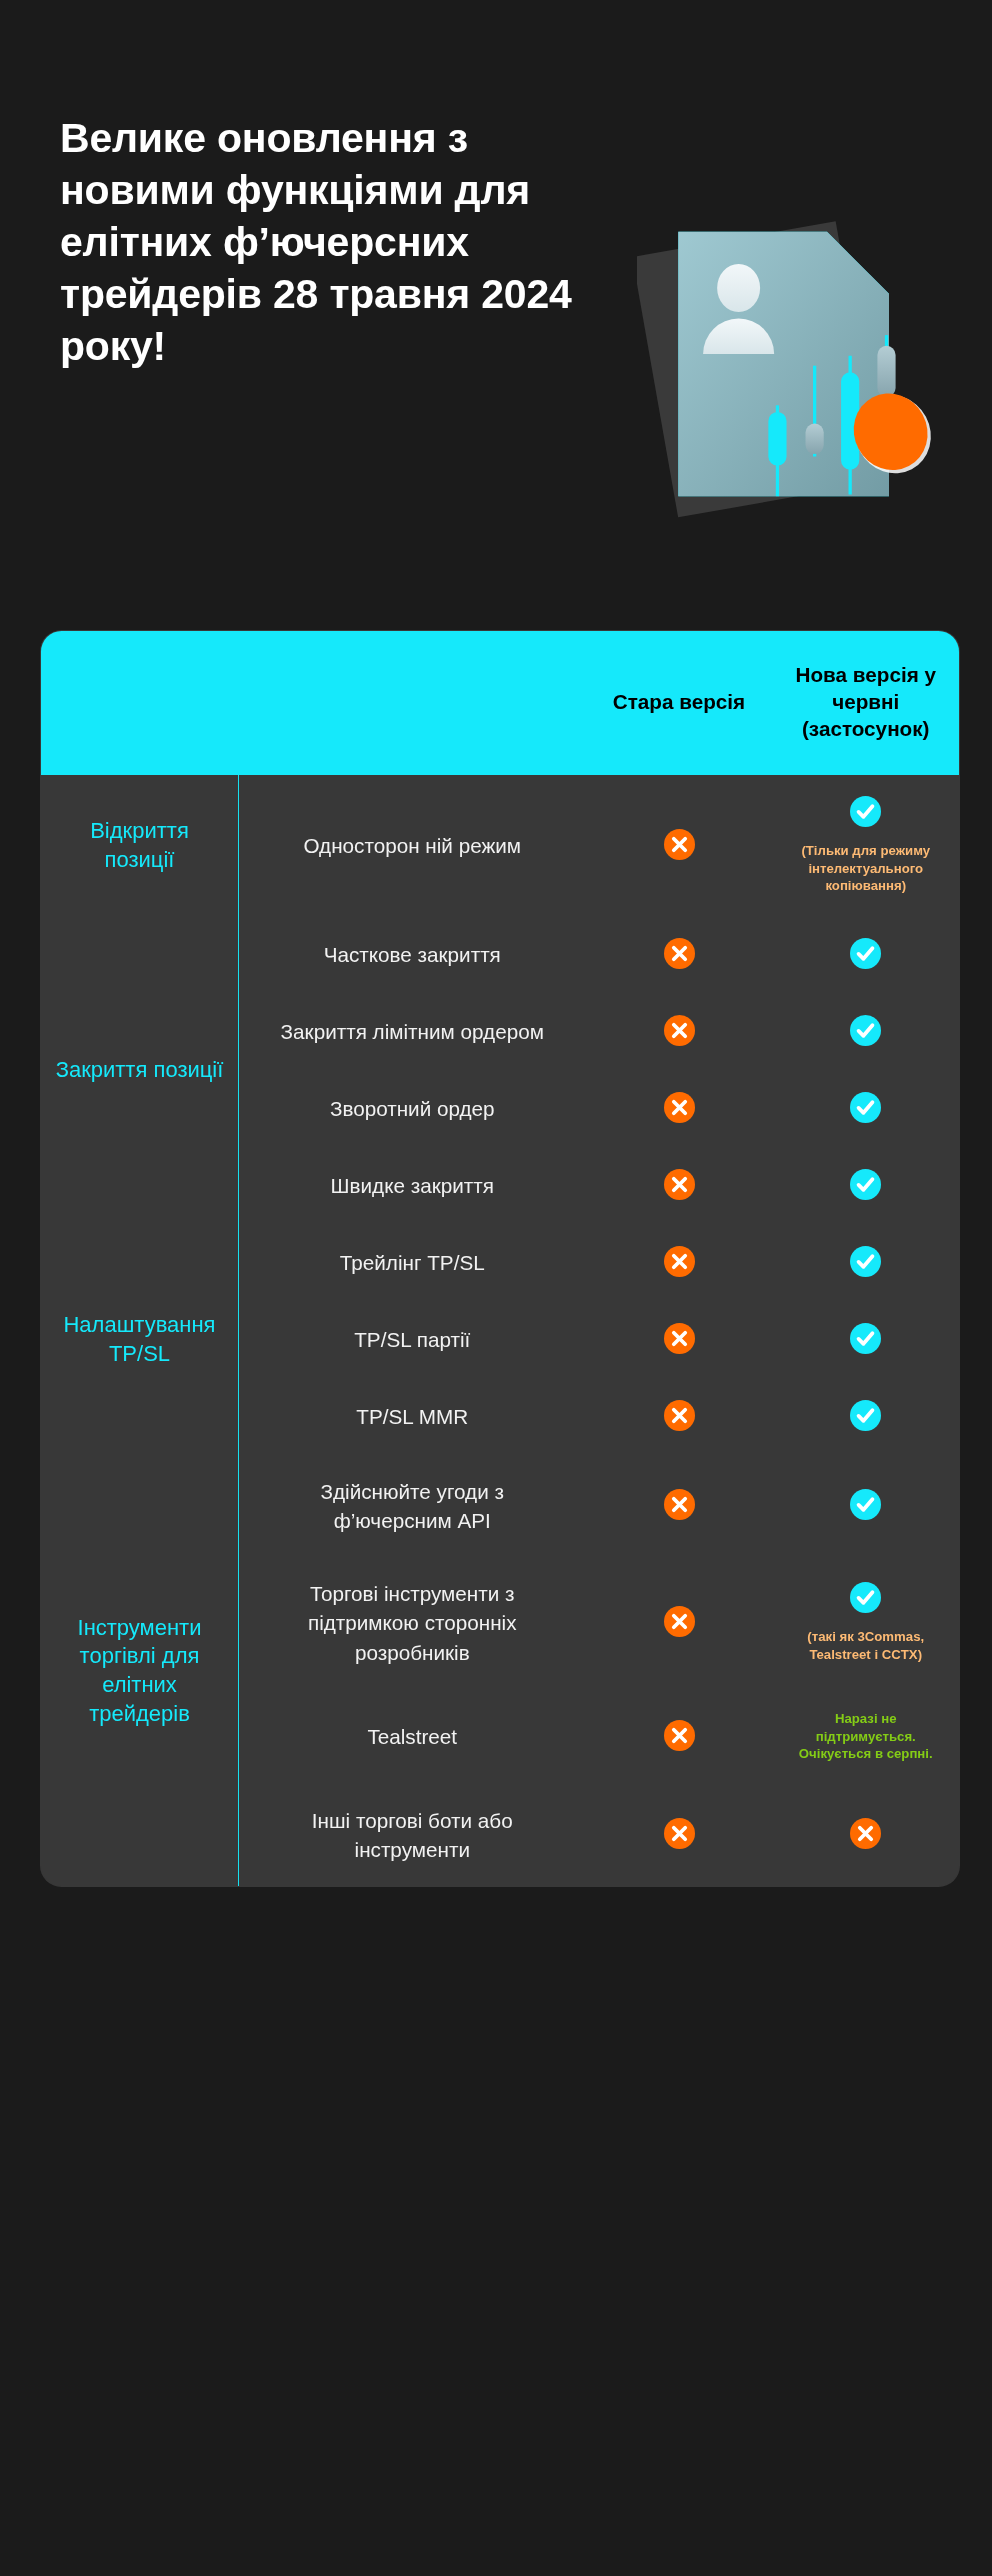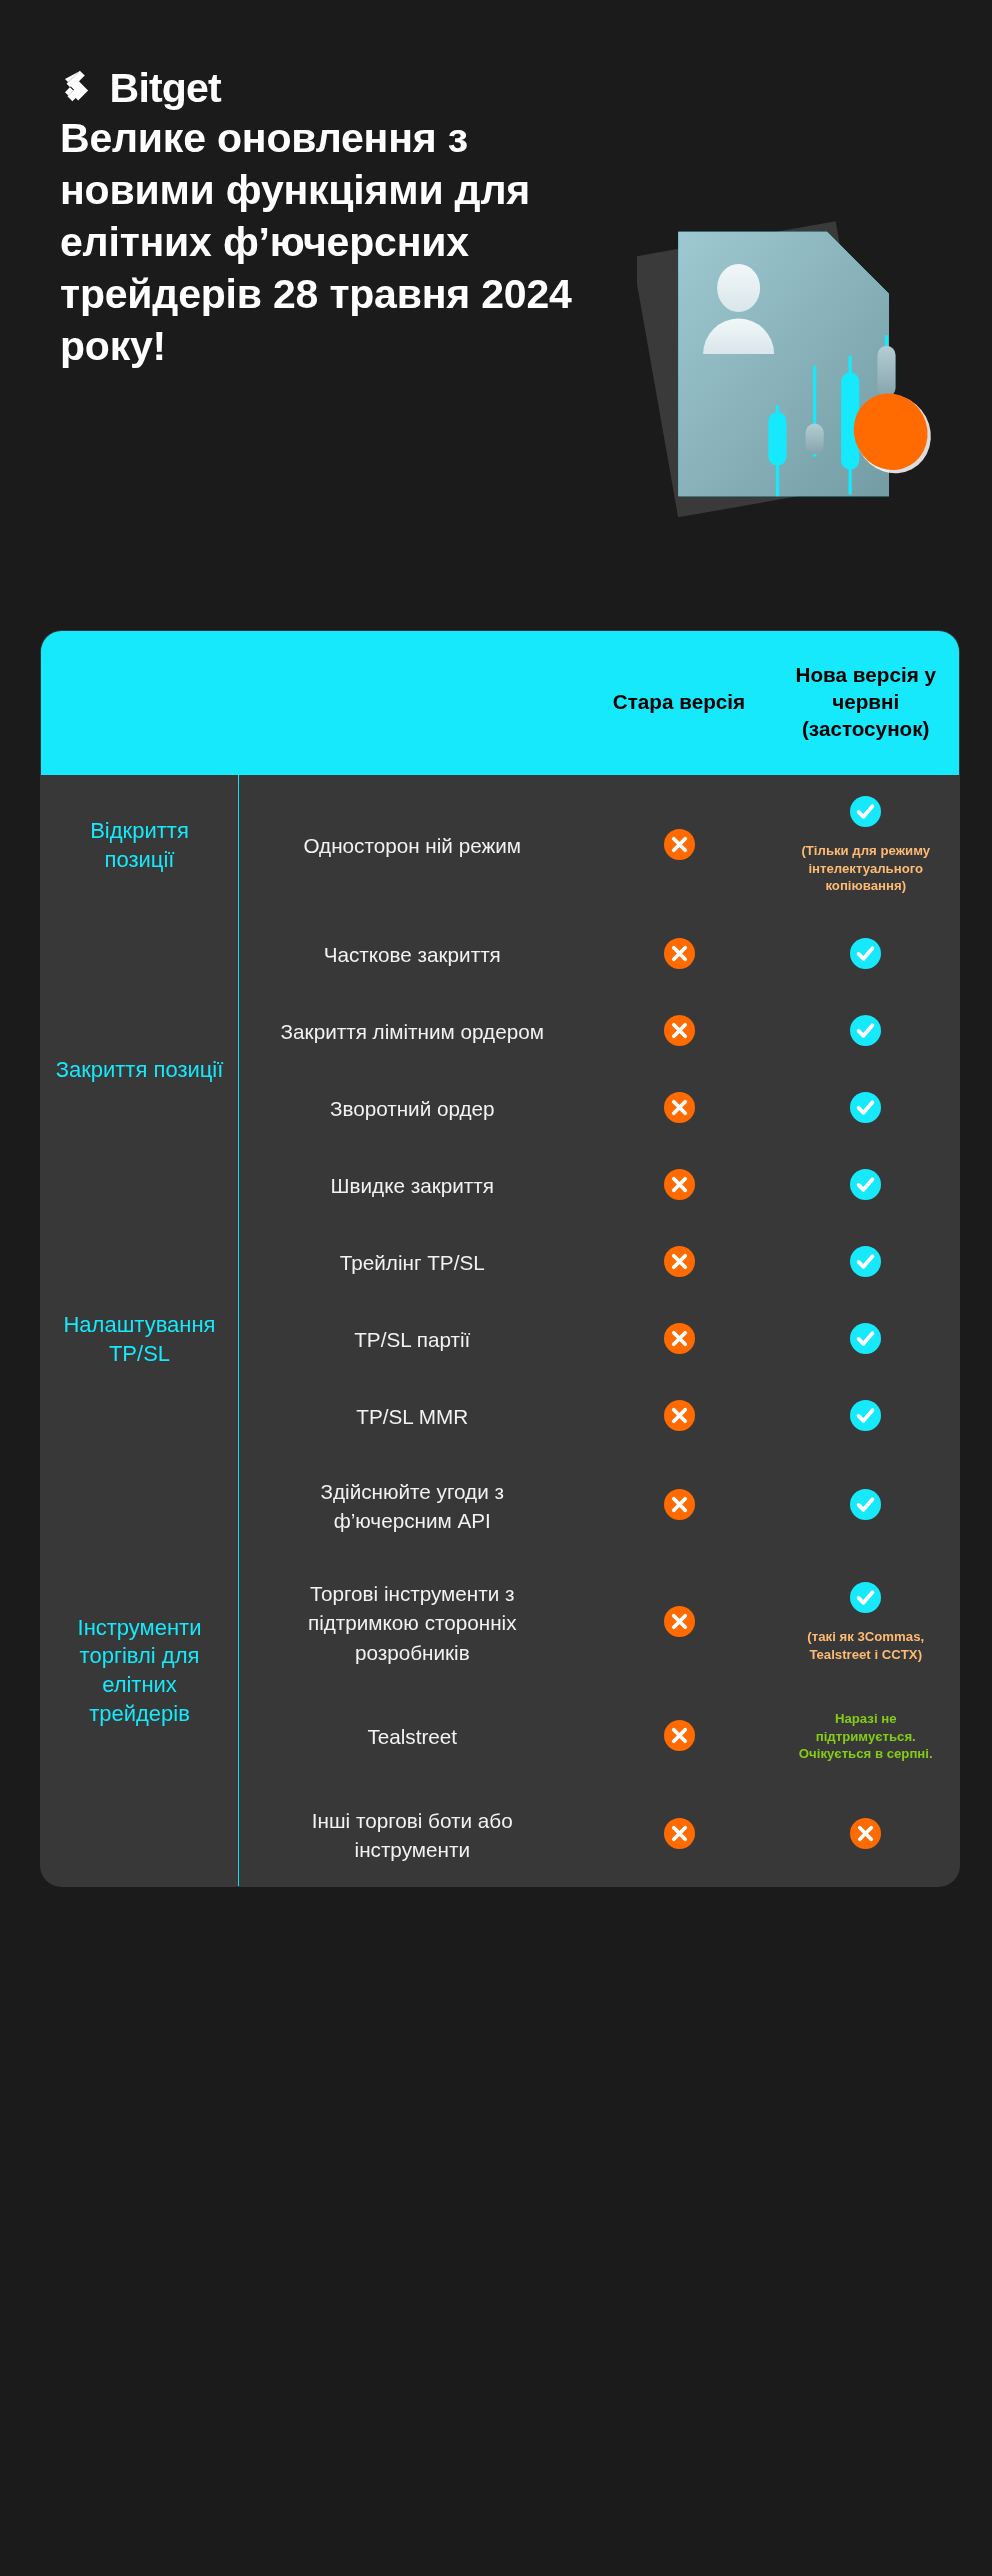--- a/index.html
+++ b/index.html
@@ -30,20 +30,21 @@
   .logo-mark { width: 38px; height: 38px; display: block; }
   .logo-word {
     color: #ffffff;
     font-size: 41px;
     font-weight: bold;
     letter-spacing: -0.8px;
     line-height: 1;
   }
 
   .headline {
+    margin-top: 48px;
     color: #ffffff;
     font-size: 41px;
     font-weight: bold;
     line-height: 1.27;
     max-width: 529px;
     letter-spacing: -0.2px;
   }
 
   
   .illustration {
@@ -144,30 +145,20 @@
   tr.group-start > td { border-top: 1.7px solid #16e0f0; }
 
   .badge { display: inline-block; }
   .badge svg { display: block; }
 </style>
 </head>
 <body>
 
 <div class="header">
 
-  <div class="logo-row">
-    <span class="logo-mark">
-      <svg viewBox="0 0 46 46" width="38" height="38" aria-hidden="true">
-        <path d="M23 3 L8 18 L16 26 L10 32 L6 28 L14 20 L6 12 Z" fill="#ffffff"></path>
-        <path d="M24 2 L9 17 L17 25 L9 33 L15 39 L28 26 L20 18 L30 8 Z" fill="#ffffff"></path>
-        <path d="M22 14 L34 26 L22 38 L18 34 L26 26 L18 18 Z" fill="#ffffff"></path>
-      </svg>
-    </span>
-    <span class="logo-word">Bitget</span>
-  </div>
 
   <h1 class="headline">Велике оновлення з новими функціями для елітних ф’ючерсних трейдерів 28 травня 2024 року!</h1>
 
   <div class="illustration">
     <svg viewBox="0 0 420 380" width="347" height="314" aria-hidden="true">
       <defs>
         <linearGradient id="cardGrad" x1="0" y1="0" x2="1" y2="1">
           <stop offset="0%" stop-color="#a9c6ce"></stop>
           <stop offset="100%" stop-color="#7a969e"></stop>
         </linearGradient>

